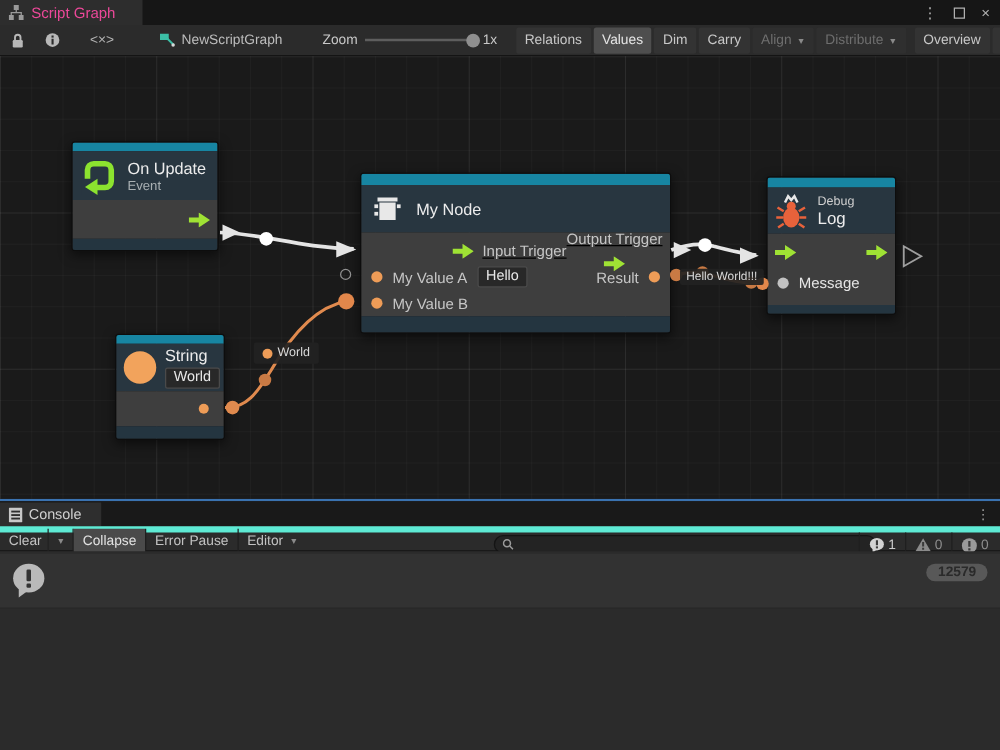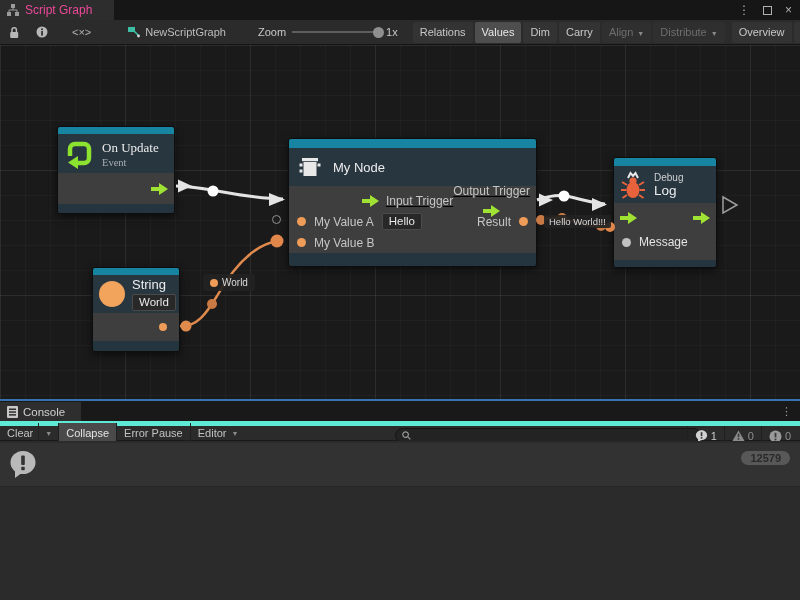--- a/index.html
+++ b/index.html
@@ -190,21 +190,21 @@
 
     <div class="wirelabel" style="left:203px; top:229px; padding:3px 7px; font-size:10px;">
       <span class="vdot" style="width:8px;height:8px;"></span>
       <span>World</span>
     </div>
 
     <div class="wirelabel" style="left:544px; top:170px; padding:1px 5px; font-size:9.5px;">
       <span>Hello World!!!</span>
     </div>
 
-    <div class="node" style="left:57px; top:81px; width:118px;font-family:Liberation Serif, serif;">
+    <div class="node" style="left:57px; top:68px; width:118px;">
       <div class="nbar" style="height:7px;"></div>
       <div class="nheader" style="height:39px; padding-left:6px; gap:8px;">
         <svg width="30" height="30" viewBox="0 0 30 30">
           <rect x="6" y="5" width="19" height="19" rx="5" stroke="#8ce32f" stroke-width="4.5" fill="none"></rect>
           <rect x="1" y="17" width="12" height="13" fill="#283640"></rect>
           <polygon points="14,17 14,30 4,23.5" fill="#8ce32f"></polygon>
         </svg>
         <div>
           <div class="ntitle">On Update</div>
           <div class="nsub">Event</div>
@@ -259,21 +259,21 @@
           </span>
         </div>
         <div class="prow" style="height:21px; padding:0 8px; gap:8px;">
           <span class="vdot"></span>
           <span class="plabel">My Value B</span>
         </div>
       </div>
       <div class="nfooter" style="height:13px;"></div>
     </div>
 
-    <div class="node" style="left:613px; top:112px; width:104px;">
+    <div class="node" style="left:613px; top:96px; width:104px;">
       <div class="nbar" style="height:8px;"></div>
       <div class="nheader" style="height:37px; padding-left:6px; gap:8px;">
         <svg width="26" height="30" viewBox="0 0 26 30">
           <path d="M8 8 L10.5 3 L13 6 L15.5 3 L18 8" stroke="#e8e8e8" stroke-width="2" fill="none"></path>
           <circle cx="13" cy="11" r="3.6" fill="#e8623b"></circle>
           <ellipse cx="13" cy="20" rx="6.5" ry="8" fill="#e8623b"></ellipse>
           <path d="M7 15 L2 12 M6.5 20 L1 20 M7 25 L2.5 28 M19 15 L24 12 M19.5 20 L25 20 M19 25 L23.5 28" stroke="#e8623b" stroke-width="2"></path>
         </svg>
         <div>
           <div style="color:#d0d0d0; font-size:10px;">Debug</div>

